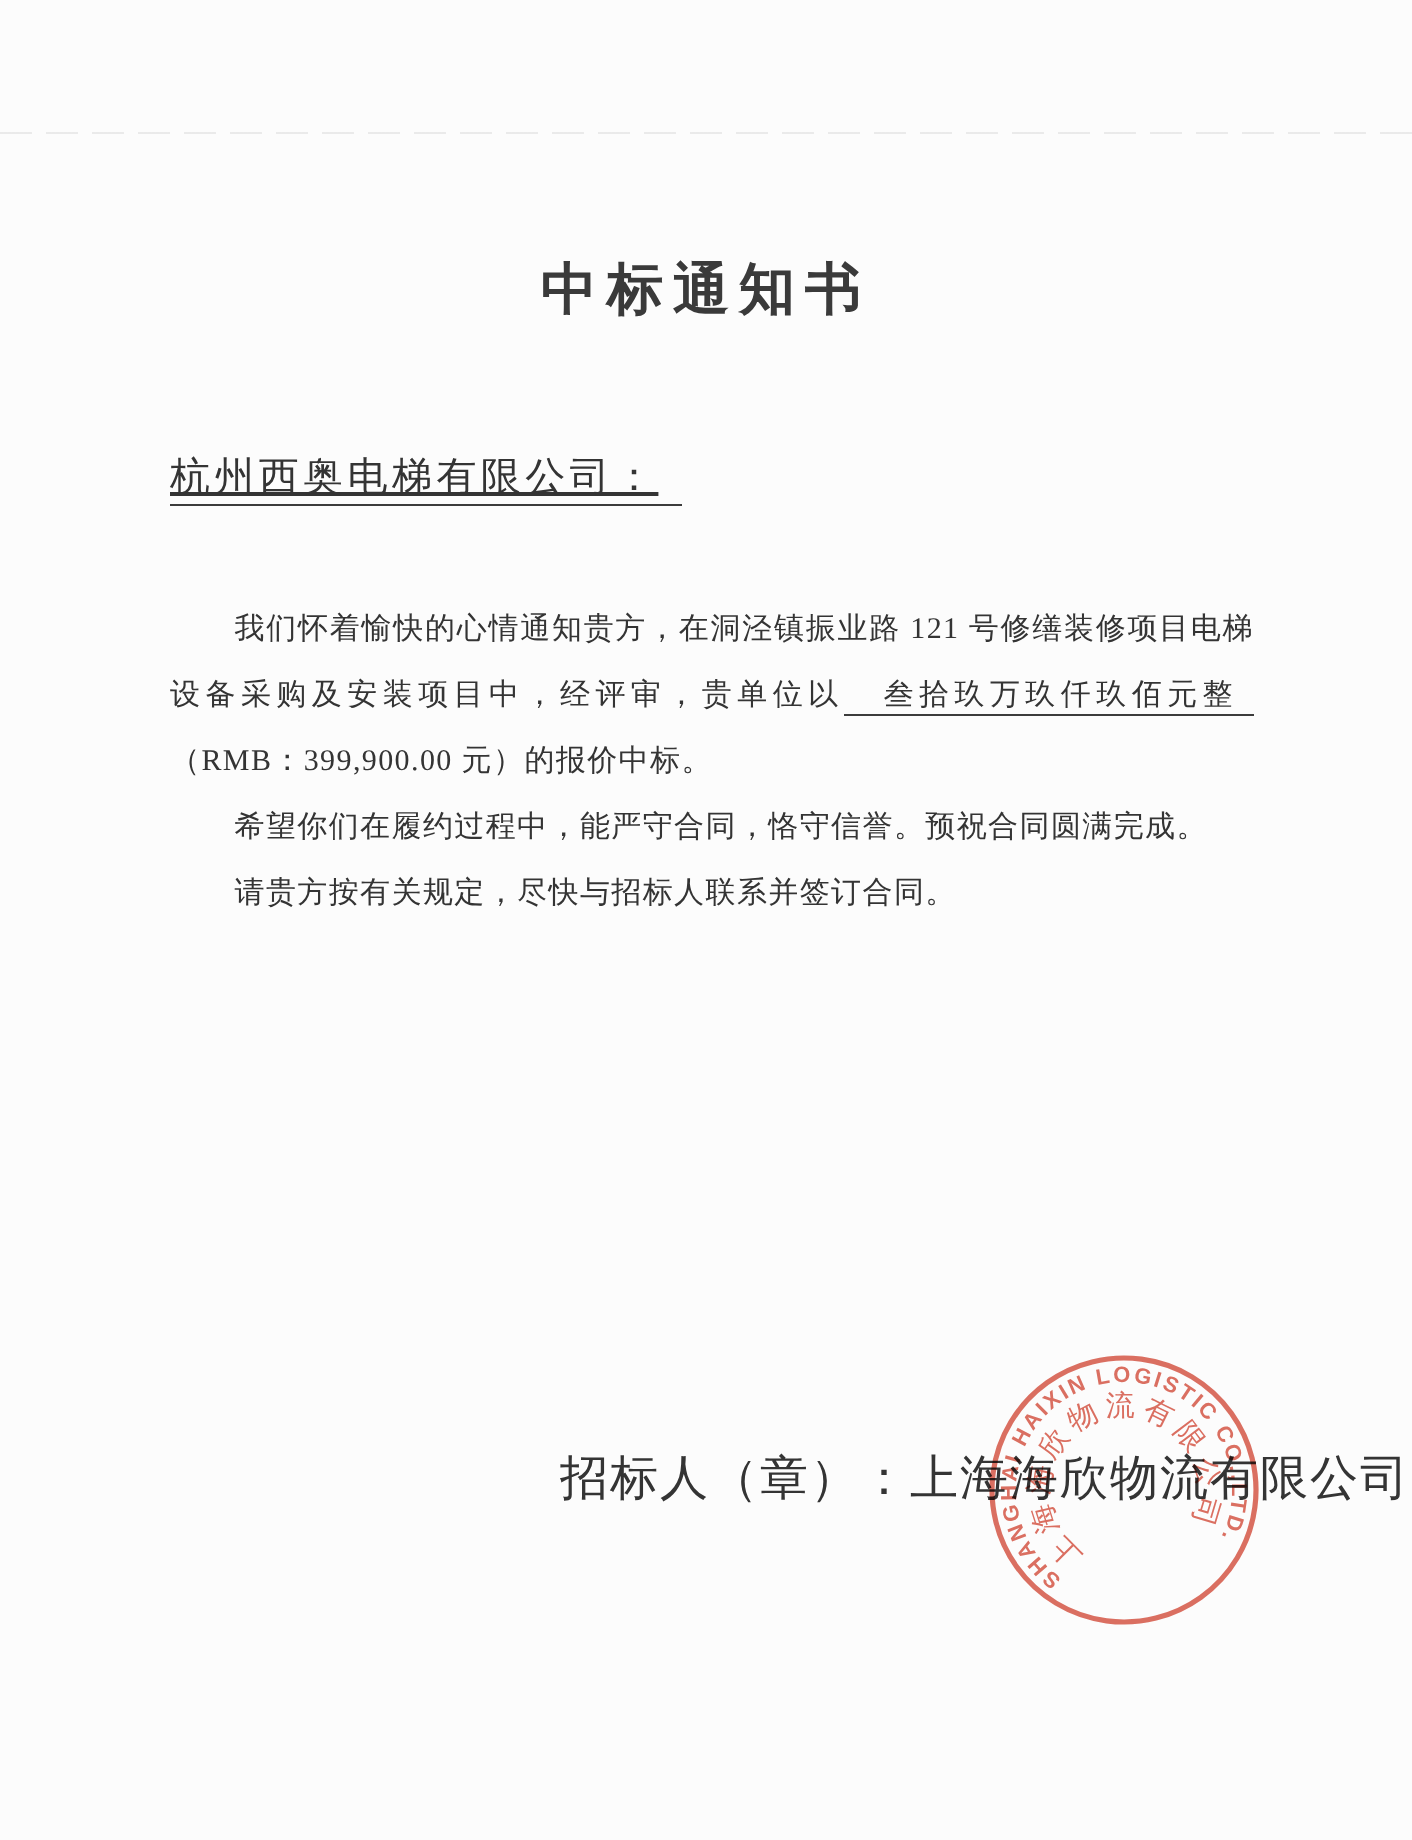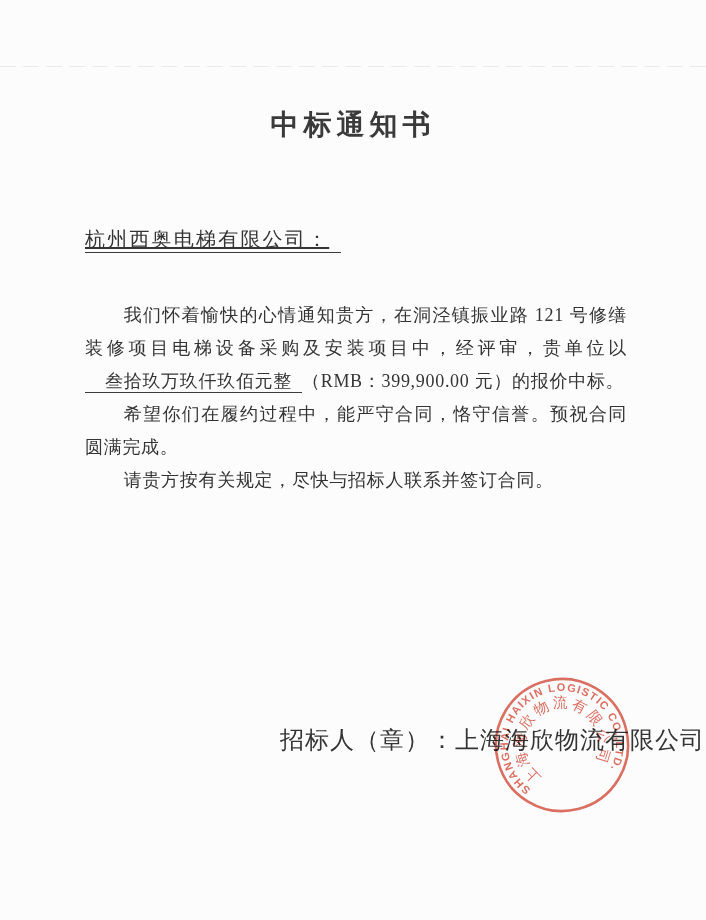--- a/index.html
+++ b/index.html
@@ -11,38 +11,38 @@
     overflow:hidden;
     font-family:"Liberation Serif","DejaVu Serif",serif;
     color:#343434;
   }
   .scan-line{
     position:absolute;left:0;top:66px;width:706px;height:1px;
     background:repeating-linear-gradient(90deg,#e7e7e7 0 16px,transparent 16px 23px);
     opacity:.85;
   }
   .title{
-    position:absolute;left:0;top:106px;width:706px;
+    position:absolute;left:0;top:126px;width:706px;
     margin:0;text-align:center;
     font-size:28px;font-weight:600;letter-spacing:5px;
     color:#3a3a3a;
     font-family:Liberation Serif, serif;
   }
   .addressee{
     position:absolute;left:85px;top:226px;
     font-size:20px;letter-spacing:2.2px;line-height:27px;
   }
   .addressee .u{
     border-bottom:1.4px solid #3c3c3c;
     padding:0 12px 2px 0;
     text-decoration:underline;
   }
   .body-text{
     position:absolute;left:85px;top:299px;width:542px;
-    font-size:18px;line-height:33px;letter-spacing:.7px;
+    font-size:15px;line-height:33px;letter-spacing:.7px;
     text-align:justify;
   }
   .body-text p{margin:0;text-indent:2.15em;}
   .amount{
     border-bottom:1.4px solid #3c3c3c;
     padding:0 10px 1px 20px;
     white-space:nowrap;
   }
   .sig-line{
     position:absolute;left:280px;top:725px;

